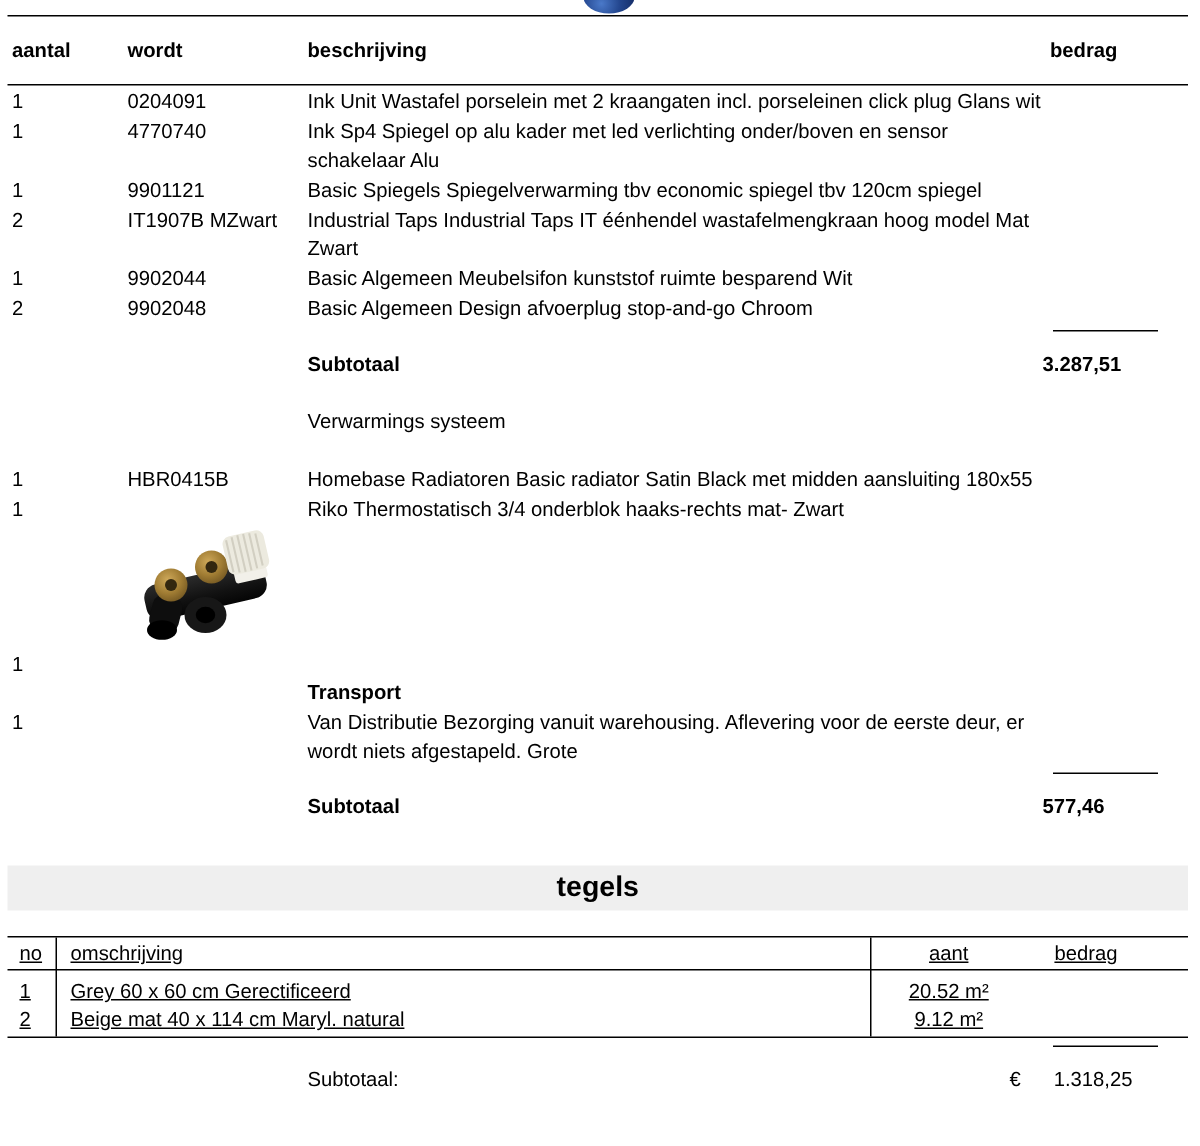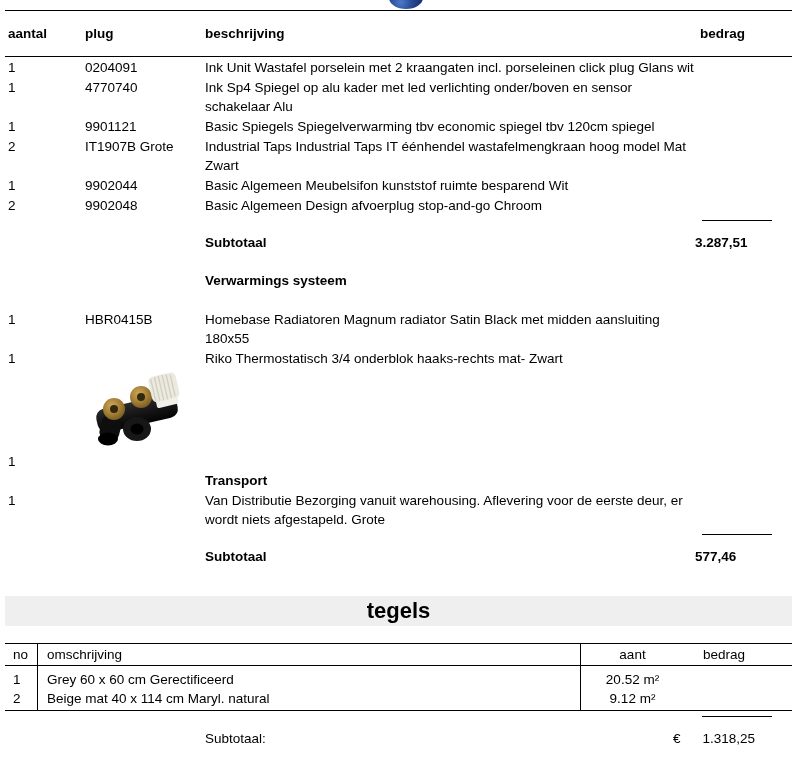--- a/index.html
+++ b/index.html
@@ -13,32 +13,32 @@
   .t1head,.t1row,.subrow{display:grid;grid-template-columns:80px 120px 490px 1fr;}
   .t1head{border-top:1.5px solid #000;border-bottom:1.5px solid #000;font-weight:bold;margin-top:10px;padding:13px 0;}
   .t1head .c-bedrag{text-align:right;padding-right:47px;}
   .t1row{padding-top:1px;}
   .cell-qty{padding-left:3px;}
   .cell-amt{text-align:left;padding-right:22px;}
   .bold{font-weight:bold;}
   .minirule{height:0;border-top:1.5px solid #000;width:70px;margin:5px 20px 0 auto;}
   .subrow{margin-top:12px;}
   .section-title{margin-top:19px;display:grid;grid-template-columns:200px 1fr;}
-  .section-title .st{font-weight:bold;}
+  .section-title .st{font-weight:normal;}
   .gap19{height:19px;}
   .imgrow{height:83px;position:relative;}
   .imgrow svg{position:absolute;left:83px;top:0;}
   
   .band{margin-top:30px;height:30px;background:#efefef;text-align:center;
-        font-size:22px;line-height:30px;font-weight:bold;}
+        font-size:19px;line-height:30px;font-weight:bold;}
   
   .t2{position:relative;margin-top:17px;border-top:1.5px solid #000;border-bottom:1.5px solid #000;}
   .t2 .vline{position:absolute;top:0;bottom:0;width:1.2px;background:#000;}
   .t2 .vl1{left:32px;} .t2 .vl2{left:575px;}
-  .t2head,.t2row{display:grid;grid-template-columns:32px 543px 105px 1fr;}
+  .t2head,.t2row{display:grid;grid-template-columns:32px 543px 105px 1fr;text-decoration:underline;}
   .t2head{border-bottom:1.5px solid #000;padding:1px 0;}
   .c-no{padding-left:8px;}
   .c-oms{padding-left:10px;}
   .c-aant{text-align:center;}
   .t2head .c-bedrag{text-align:right;padding-right:47px;}
   .t2body{padding:4px 0 2px;}
   
   .footer-row{position:relative;height:19px;margin-top:12px;}
   .footer-row .lbl{position:absolute;left:200px;}
   .footer-row .eur{position:absolute;left:668px;}
@@ -46,21 +46,21 @@
 </style>
 </head>
 <body>
 
 <div class="logo-partial"></div>
 
 <div class="sheet">
 
   <div class="t1head">
     <div class="cell-qty">aantal</div>
-    <div>plug</div>
+    <div>wordt</div>
     <div>beschrijving</div>
     <div class="c-bedrag">bedrag</div>
   </div>
 
   <div class="t1row">
     <div class="cell-qty">1</div>
     <div>0204091</div>
     <div>Ink Unit Wastafel porselein met 2 kraangaten incl. porseleinen click plug Glans wit</div>
     <div class="cell-amt"></div>
   </div>
@@ -71,21 +71,21 @@
     <div class="cell-amt"></div>
   </div>
   <div class="t1row">
     <div class="cell-qty">1</div>
     <div>9901121</div>
     <div>Basic Spiegels Spiegelverwarming tbv economic spiegel tbv 120cm spiegel</div>
     <div class="cell-amt"></div>
   </div>
   <div class="t1row">
     <div class="cell-qty">2</div>
-    <div>IT1907B Grote</div>
+    <div>IT1907B MZwart</div>
     <div>Industrial Taps Industrial Taps IT éénhendel wastafelmengkraan hoog model Mat Zwart</div>
     <div class="cell-amt"></div>
   </div>
   <div class="t1row">
     <div class="cell-qty">1</div>
     <div>9902044</div>
     <div>Basic Algemeen Meubelsifon kunststof ruimte besparend Wit</div>
     <div class="cell-amt"></div>
   </div>
   <div class="t1row">
@@ -105,21 +105,21 @@
 
   <div class="section-title">
     <div></div>
     <div class="st">Verwarmings systeem</div>
   </div>
   <div class="gap19"></div>
 
   <div class="t1row">
     <div class="cell-qty">1</div>
     <div>HBR0415B</div>
-    <div>Homebase Radiatoren Magnum radiator Satin Black met midden aansluiting 180x55</div>
+    <div>Homebase Radiatoren Basic radiator Satin Black met midden aansluiting 180x55</div>
     <div class="cell-amt"></div>
   </div>
   <div class="t1row">
     <div class="cell-qty">1</div>
     <div></div>
     <div>Riko Thermostatisch 3/4 onderblok haaks-rechts mat- Zwart</div>
     <div class="cell-amt"></div>
   </div>
 
   <div class="imgrow">

